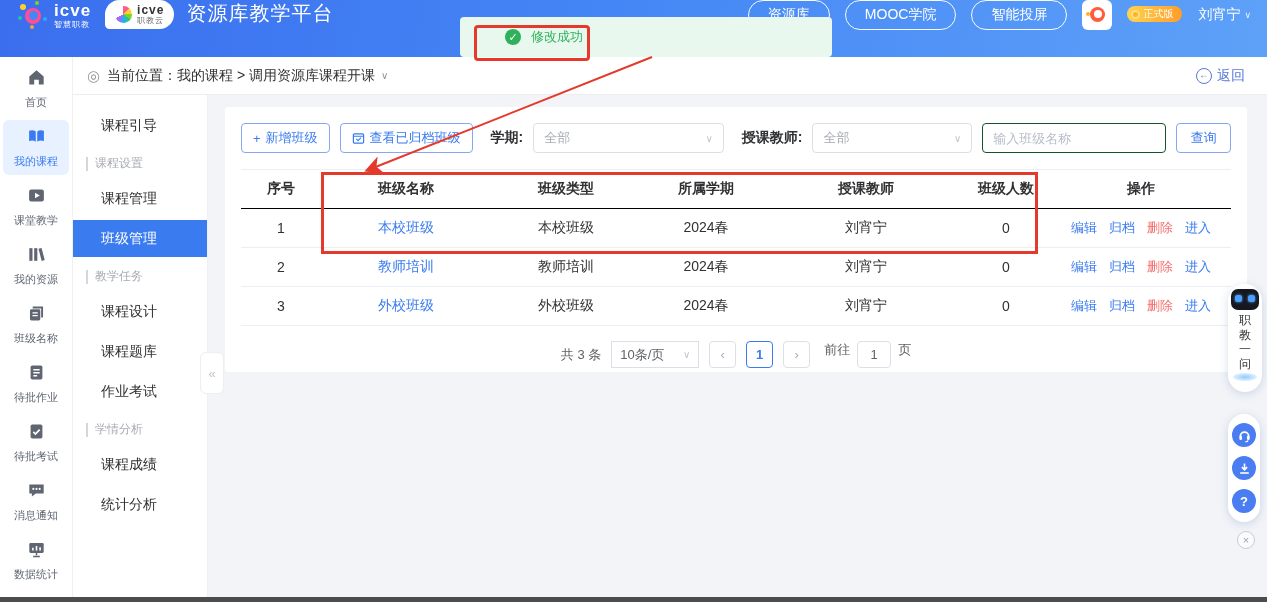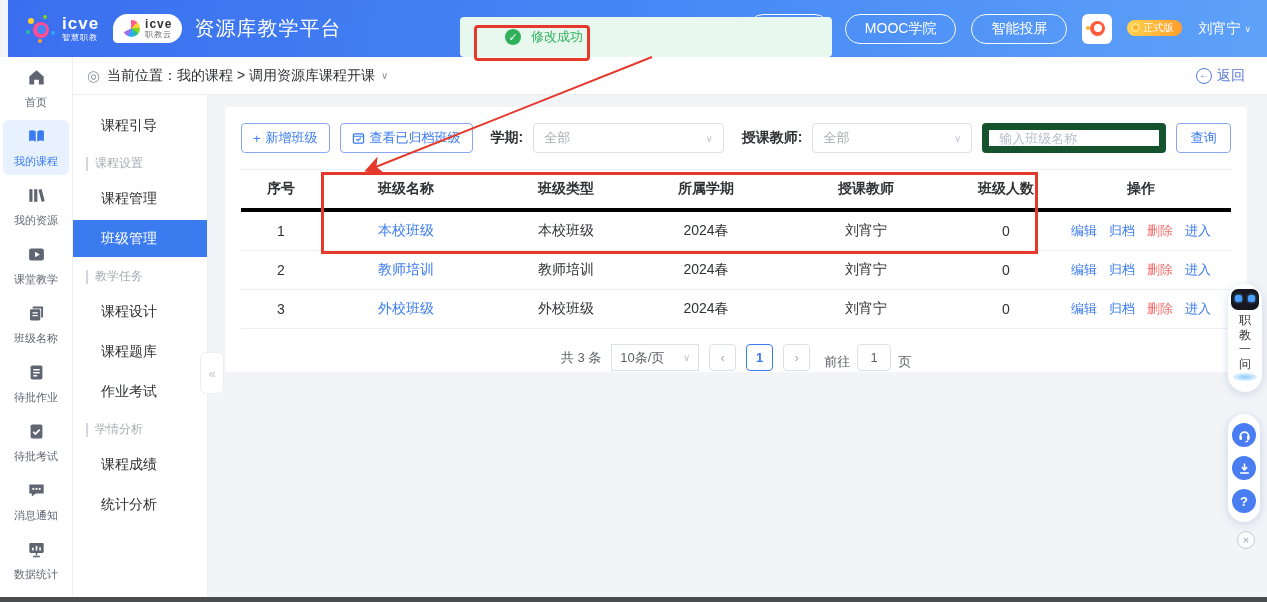--- a/index.html
+++ b/index.html
@@ -3,23 +3,23 @@
 <meta charset="utf-8">
 <style>
   html,body{margin:0;padding:0}
   body{
     width:1267px;height:602px;position:relative;overflow:hidden;
     background:#f2f4f8;
     font-family:"Liberation Sans","DejaVu Sans",sans-serif;
     -webkit-font-smoothing:antialiased;
   }
   
-  .header{position:absolute;top:0;left:8px;right:0;height:57px;z-index:5;
+  .header{position:absolute;top:0;left:0;right:0;height:57px;z-index:5;
     background:linear-gradient(100deg,#3b6eee 0%,#4486f5 48%,#5ea1f8 100%);
-    display:flex;align-items:center;color:#fff;}
+    display:flex;align-items:flex-start;color:#fff;}
   .brand1{display:flex;align-items:center;margin-left:16px;gap:8px}
   .swirl{width:30px;height:30px;position:relative}
   .swirl .c1{position:absolute;left:9px;top:8px;width:16px;height:16px;border-radius:50%;background:#ff4d94}
   .swirl .c2{position:absolute;left:13px;top:11px;width:9px;height:9px;border-radius:50%;background:#4486f5}
   .swirl .dots{position:absolute;left:4px;top:4px;width:6px;height:6px;border-radius:50%;background:#ffd02e;
     box-shadow:14px -4px 0 -1px #7ed321,-3px 11px 0 -1px #27c1a0,9px 20px 0 -1px #ff9d2e,22px 12px 0 -1px #2ea8ff;}
   .btext{display:flex;flex-direction:column;line-height:1}
   .btext .nm{font-weight:bold;font-size:17px;letter-spacing:1px}
   .btext .sb{font-size:8px;margin-top:2px;letter-spacing:1px}
   .blob{background:#fff;border-radius:16px 16px 16px 5px;padding:4px 10px;display:flex;align-items:center;gap:5px;margin-left:14px;color:#444}
@@ -78,43 +78,43 @@
   .btn-outline{height:30px;border:1px solid #88a6f3;color:#3a7bf0;border-radius:4px;background:#fff;font-size:13px;
     display:flex;align-items:center;gap:5px;padding:0 11px;cursor:pointer;white-space:nowrap;box-sizing:border-box}
   .btn-outline svg{width:13px;height:13px}
   .flabel{font-size:14px;color:#303133;font-weight:bold;white-space:nowrap}
   .flabel.m1{margin-left:8px}
   .select{height:30px;border:1px solid #dcdfe6;border-radius:4px;background:#fff;display:flex;align-items:center;justify-content:space-between;
     padding:0 10px;font-size:13px;color:#a8abb2;cursor:pointer;box-sizing:border-box}
   .sel-sem{width:198px}
   .sel-tea{width:166px}
   .select .chev{color:#c0c4cc;font-size:10px}
-  .tinput{width:184px;height:30px;border:7px solid #14532d;border-radius:4px;padding:0 10px;font-size:13px;color:#606266;box-sizing:border-box;outline:none}
+  .tinput{width:184px;height:30px;border:1px solid #14532d;border-radius:4px;padding:0 10px;font-size:13px;color:#606266;box-sizing:border-box;outline:none}
   .tinput::placeholder{color:#b6bcc8}
   .btn-query{margin-left:auto;width:56px;justify-content:center}
   
   .table{margin:16px 16px 0}
   .t-row{display:grid;grid-template-columns:80px 170px 150px 130px 190px 90px 1fr;align-items:center}
-  .t-head{height:38px;border-top:1px solid #ebeef5;border-bottom:4px solid #000000}
+  .t-head{height:38px;border-top:1px solid #ebeef5;border-bottom:1px solid #000000}
   .t-head .th{font-size:14px;font-weight:bold;color:#303133;text-align:center}
   .t-body .t-row{height:38px;border-bottom:1px solid #ebeef5}
   .td{font-size:14px;color:#303133;text-align:center;white-space:nowrap}
   .td.link{color:#3a7bf0;cursor:pointer}
   .td.acts{display:flex;justify-content:center;gap:12px;font-size:13px}
   .act{color:#3a7bf0;cursor:pointer}
   .act.danger{color:#f56c6c}
   
   .pagination{display:flex;align-items:center;justify-content:center;gap:10px;margin-top:15px;font-size:13px;color:#606266}
   .psize{width:88px;height:27px;border:1px solid #dcdfe6;border-radius:0;display:flex;align-items:center;justify-content:space-between;
     padding:0 8px;box-sizing:border-box;color:#606266;cursor:pointer}
   .psize .chev{color:#c0c4cc;font-size:10px}
   .pbtn{width:27px;height:27px;border:1px solid #dcdfe6;border-radius:4px;background:#fff;color:#a8abb2;
     display:flex;align-items:center;justify-content:center;font-size:13px;cursor:pointer;box-sizing:border-box}
   .pbtn.cur{border-color:#3a7bf0;color:#3a7bf0;font-weight:bold}
-  .goto{display:flex;align-items:flex-end;gap:7px;margin-left:4px}
+  .goto{display:flex;align-items:flex-start;gap:7px;margin-left:4px}
   .ginput{width:34px;height:27px;border:1px solid #dcdfe6;border-radius:4px;text-align:center;font-size:13px;color:#606266;box-sizing:border-box;outline:none}
   
   .assistant{position:absolute;right:5px;top:284px;width:34px;height:108px;background:#fff;border-radius:17px;z-index:6;
     box-shadow:0 2px 10px rgba(40,70,140,.18);display:flex;flex-direction:column;align-items:center;padding-top:5px;box-sizing:border-box;cursor:pointer}
   .robot{width:28px;height:21px;background:#17181f;border-radius:7px;position:relative;margin-bottom:3px}
   .robot i{position:absolute;top:6px;width:7px;height:7px;border-radius:2.5px;background:#4aa0ff;box-shadow:0 0 3px #4aa0ff}
   .robot i.l{left:4px}.robot i.r{right:4px}
   .vtext{font-size:12px;color:#303133;line-height:14.5px;text-align:center}
   .holo{width:24px;height:8px;border-radius:50%;margin-top:2px;background:radial-gradient(ellipse at center,#8ecbff 0%,#d6ecff 60%,#f2faff 100%)}
   .tools{position:absolute;right:7px;top:414px;width:32px;height:108px;background:#fff;border-radius:16px;z-index:6;
@@ -187,32 +187,32 @@
     </div>
     <div class="side-item active">
       <span class="sicon"><svg viewBox="0 0 18 18">
           <path d="M2 3.6c2.3-.9 4.6-.7 6.3.6V14c-1.7-1.3-4-1.5-6.3-.6Z"></path>
           <path d="M16 3.6c-2.3-.9-4.6-.7-6.3.6V14c1.7-1.3 4-1.5 6.3-.6Z"></path>
         </svg></span>
       <span class="slabel">我的课程</span>
     </div>
     <div class="side-item">
       <span class="sicon"><svg viewBox="0 0 18 18">
+          <rect x="2" y="3.2" width="14" height="11.6" rx="2"></rect>
+          <path d="M7.6 6.4v5.2L12.2 9Z" fill="#fff"></path>
+        </svg></span>
+      <span class="slabel">课堂教学</span>
+    </div>
+    <div class="side-item">
+      <span class="sicon"><svg viewBox="0 0 18 18">
           <path d="M2.2 3h3v12h-3Z"></path>
           <path d="M6.8 3h3v12h-3Z"></path>
           <path d="M10.9 3.6l2.9-.8 3 11.5-2.9.8Z"></path>
         </svg></span>
       <span class="slabel">我的资源</span>
-    </div>
-    <div class="side-item">
-      <span class="sicon"><svg viewBox="0 0 18 18">
-          <rect x="2" y="3.2" width="14" height="11.6" rx="2"></rect>
-          <path d="M7.6 6.4v5.2L12.2 9Z" fill="#fff"></path>
-        </svg></span>
-      <span class="slabel">课堂教学</span>
     </div>
     <div class="side-item">
       <span class="sicon"><svg viewBox="0 0 18 18">
           <path d="M5.4 2.4h9.8v10.4h-1.8V4.2H5.4Z"></path>
           <rect x="2.8" y="5" width="9.8" height="10.6" rx="1.4"></rect>
           <path d="M5.2 8.4h5M5.2 11h5" stroke="#fff" stroke-width="1.3" fill="none"></path>
         </svg></span>
       <span class="slabel">班级名称</span>
     </div>
     <div class="side-item">

